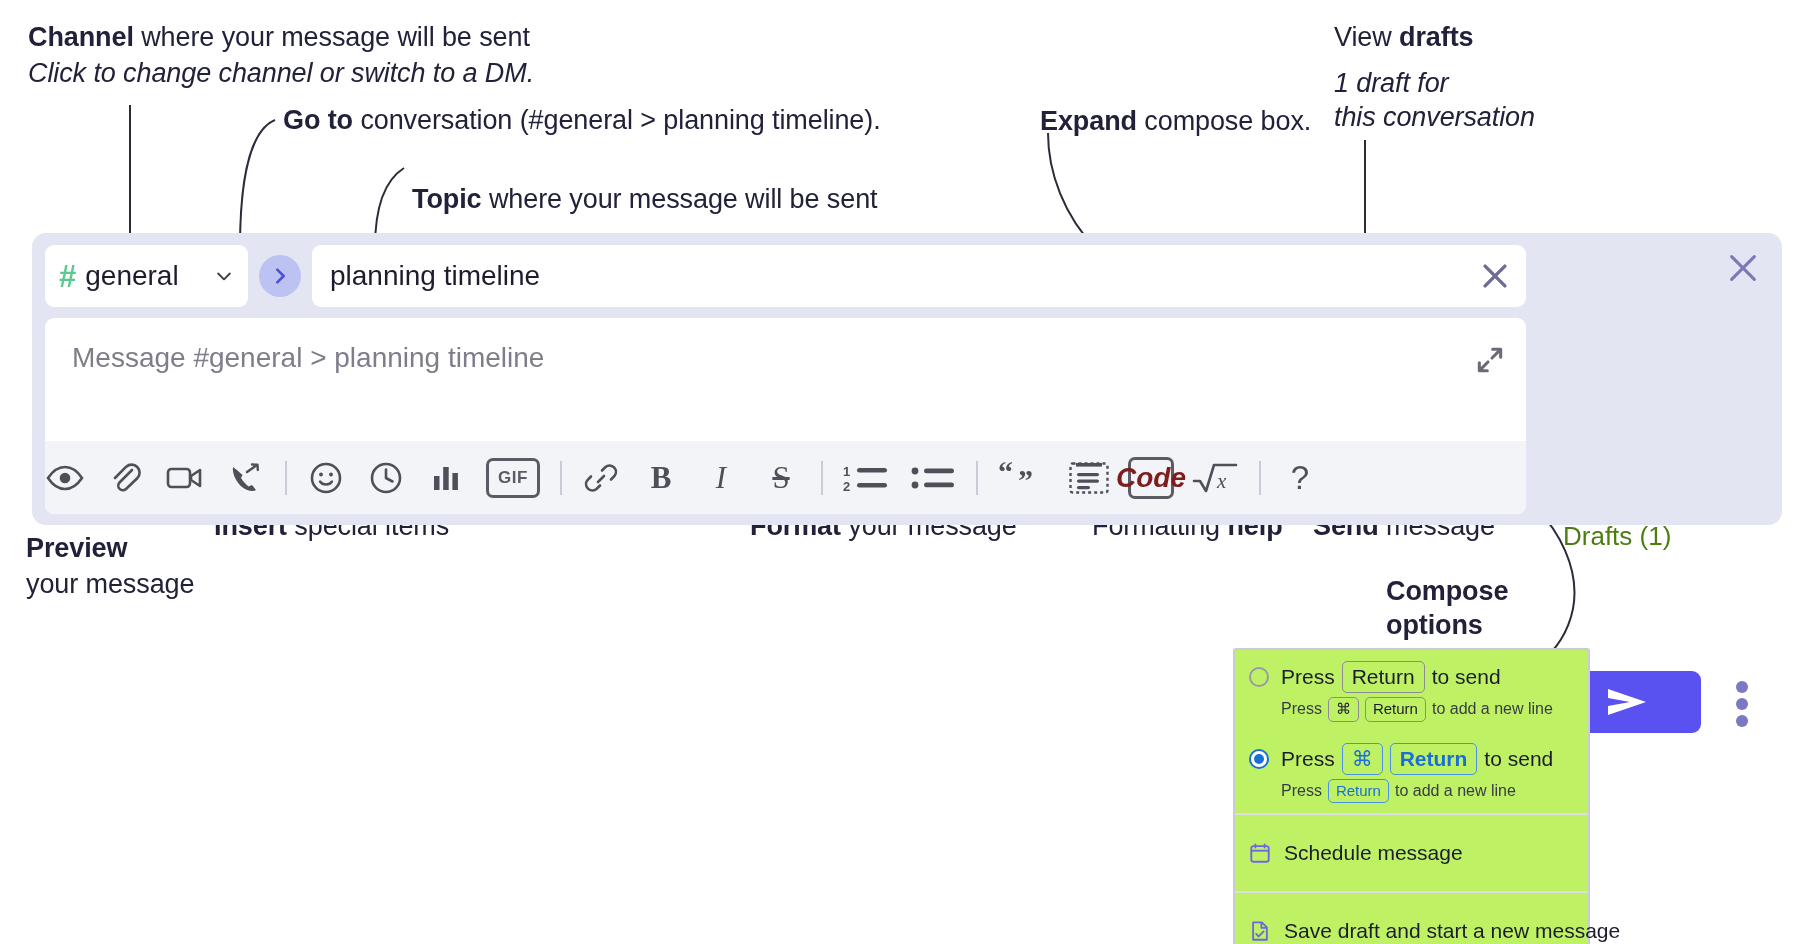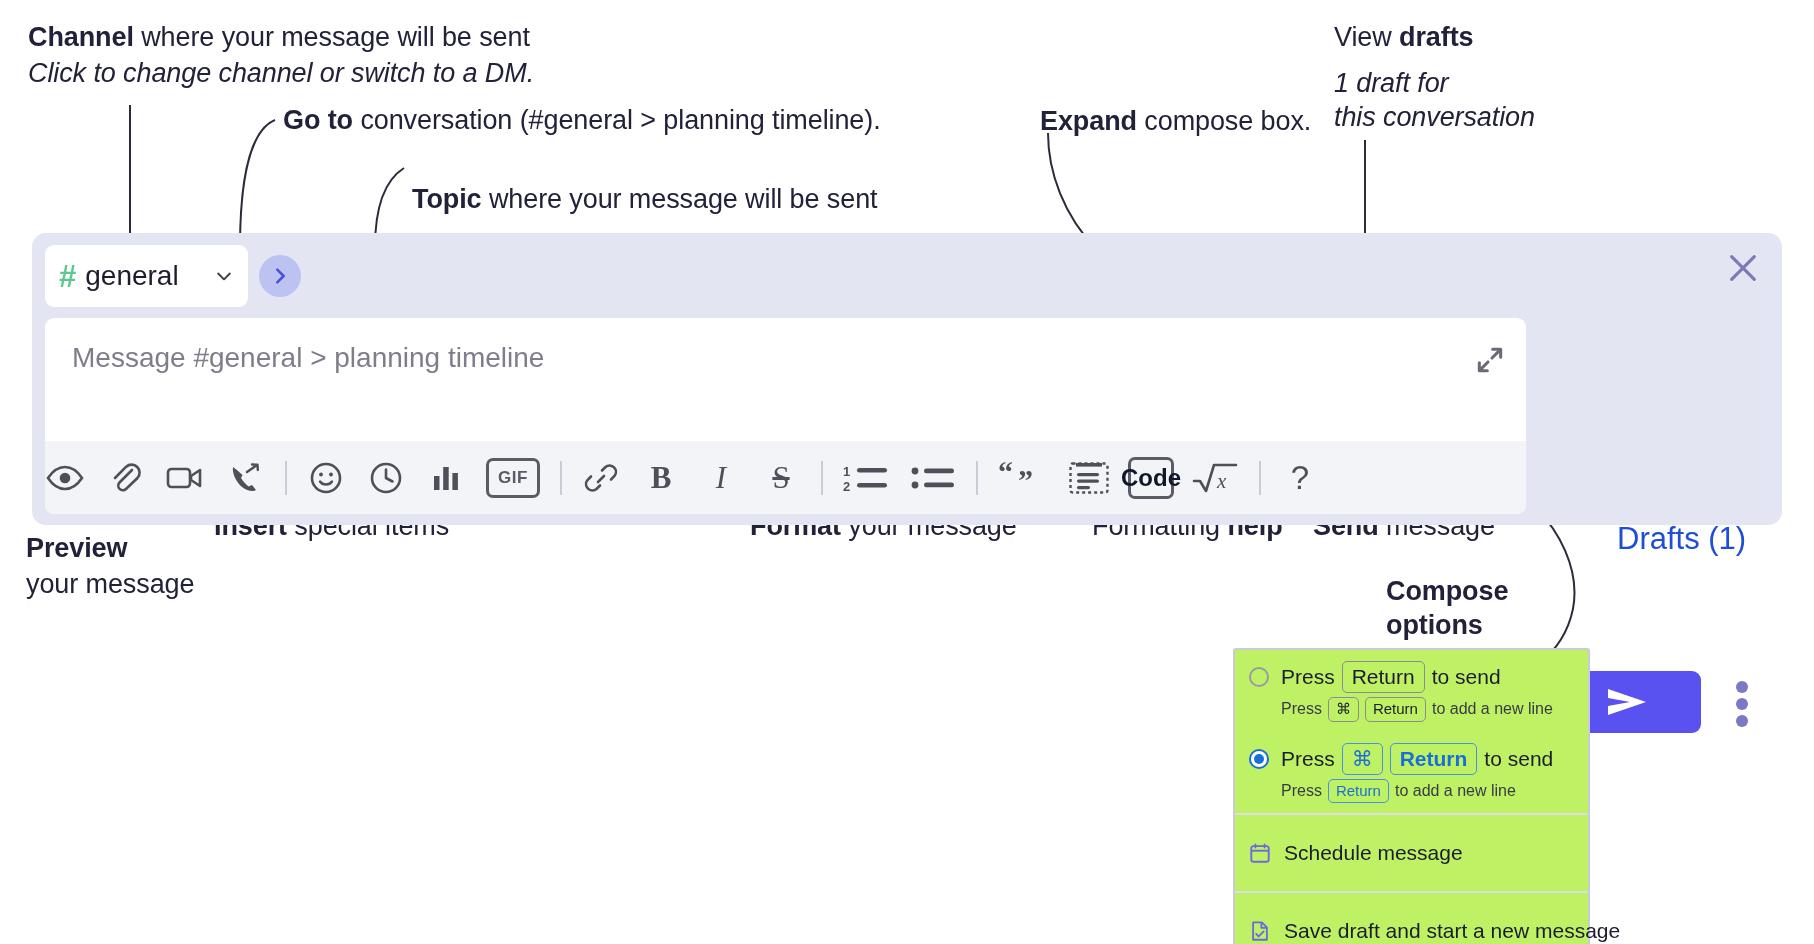--- a/index.html
+++ b/index.html
@@ -82,29 +82,29 @@
   }
   .tsep{width:2px;height:34px;background:#c9cbd6;margin:0 19px 0 0;flex:0 0 auto;}
   .gifbox{
     width:51px;height:34px;border:3px solid #5b5b66;border-radius:7px;
     display:flex;align-items:center;justify-content:center;
     font-size:17px;font-weight:bold;color:#5b5b66;letter-spacing:0.5px;
   }
   .codebox{
     width:40px;height:36px;border:3px solid #5b5b66;border-radius:7px;
     display:flex;align-items:center;justify-content:center;
-    font-size:24px;font-weight:bold;color:#0f172a;
+    font-size:28px;font-weight:bold;color:#7f1d1d;font-style:italic;
   }
   .txtglyph{font-size:31px;color:#4f4f5a;line-height:1;}
 
   
   #panel-close{position:absolute;right:22px;top:18px;width:34px;height:34px;}
   #drafts-label{
-    position:absolute;left:1585px;top:288px;
-    font-size:31px;color:#1d4ed8;white-space:nowrap;
+    position:absolute;left:1531px;top:288px;
+    font-size:26px;color:#4d7c0f;white-space:nowrap;
   }
   #send-btn{
     position:absolute;left:1521px;top:438px;width:148px;height:62px;
     background:#5a52f0;border-radius:9px;
     display:flex;align-items:center;justify-content:center;
   }
   #kebab{position:absolute;left:1703px;top:448px;width:14px;height:46px;
     display:flex;flex-direction:column;justify-content:space-between;align-items:center;}
   .kdot{width:12px;height:12px;border-radius:50%;background:#7b78c4;}
 
@@ -232,20 +232,26 @@
           <path d="M5 9 L12 16 L19 9" stroke="#3a3a46" stroke-width="2.2" fill="none" stroke-linecap="round" stroke-linejoin="round"></path>
         </svg>
       </div>
 
       <div id="goto-btn">
         <svg width="22" height="22" viewBox="0 0 24 24">
           <path d="M9 5 L16 12 L9 19" stroke="#4a52d6" stroke-width="2.8" fill="none" stroke-linecap="round" stroke-linejoin="round"></path>
         </svg>
       </div>
 
+      <div id="topic-field">
+        <span id="topic-value">planning timeline</span>
+        <svg id="topic-clear" viewBox="0 0 24 24">
+          <path d="M5 5 L19 19 M19 5 L5 19" stroke="#6d6d92" stroke-width="2.4" stroke-linecap="round"></path>
+        </svg>
+      </div>
     </div>
 
     <div id="message-box">
       <div id="message-placeholder">Message #general &gt; planning timeline</div>
       <svg id="expand-btn" viewBox="0 0 24 24">
         <path d="M14 4 L20 4 L20 10 M20 4 L13.5 10.5" stroke="#6b6b78" stroke-width="2.3" fill="none" stroke-linecap="round" stroke-linejoin="round"></path>
         <path d="M10 20 L4 20 L4 14 M4 20 L10.5 13.5" stroke="#6b6b78" stroke-width="2.3" fill="none" stroke-linecap="round" stroke-linejoin="round"></path>
       </svg>
 
       <div id="toolbar">

